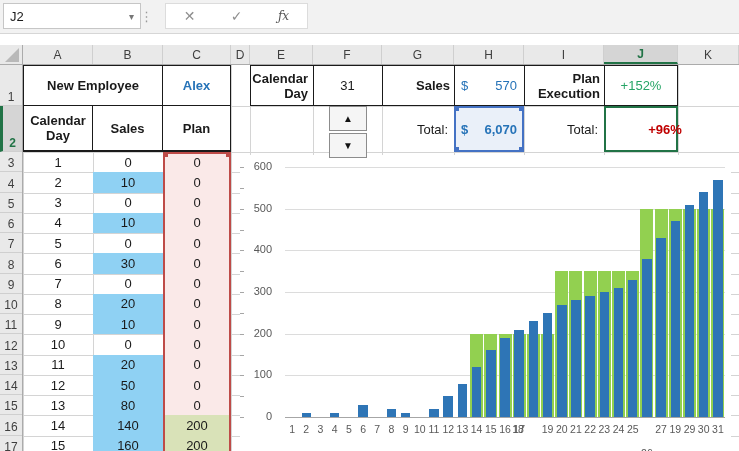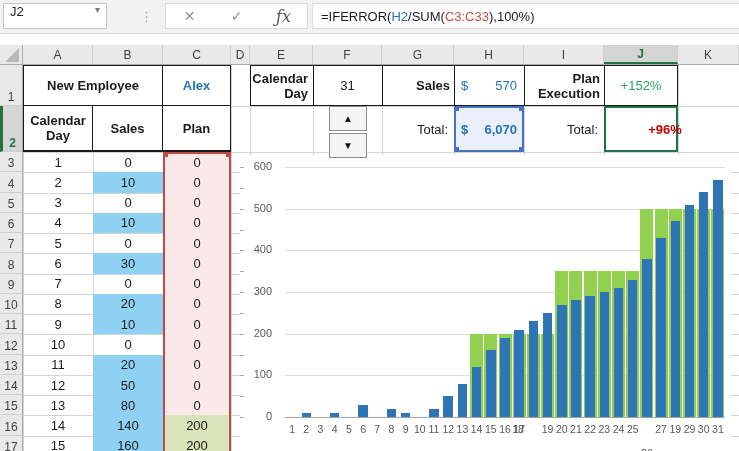--- a/index.html
+++ b/index.html
@@ -1,28 +1,28 @@
 <!DOCTYPE html>
 <html><head>
 <meta charset="utf-8">
 <style>
   html,body{margin:0;padding:0;background:#fff;}
   .screen{position:relative;width:739px;height:451px;overflow:hidden;background:#fff;
           font-family:"Liberation Sans",sans-serif;font-size:13px;color:#1a1a1a;}
   
   .topbar{position:absolute;left:0;top:0;width:739px;height:33px;background:#f2f2f2;border-bottom:1px solid #d6d6d6;}
-  .namebox{position:absolute;left:3px;top:3px;width:104px;height:26px;background:#fff;border:1px solid #c6c6c6;
-           display:flex;padding:0 6px;box-sizing:border-box;}
+  .namebox{position:absolute;left:3px;top:3px;width:138px;height:26px;background:#fff;border:1px solid #c6c6c6;
+           display:flex;align-items:center;padding:0 6px;box-sizing:border-box;}
   .namebox .ref{flex:1;}
   .namebox .dd{color:#777;font-size:10px;}
   .dots{position:absolute;left:140px;top:3px;height:26px;display:flex;align-items:center;color:#999;font-size:13px;}
   .fbtns{position:absolute;left:165px;top:3px;width:143px;height:26px;background:#fff;border:1px solid #dcdcdc;
          display:flex;align-items:center;justify-content:space-around;box-sizing:border-box;}
   .fbtns .b{color:#8f8f8f;font-size:14px;width:34px;text-align:center;cursor:default;}
-  .fbtns .fx{font-family:"DejaVu Serif",serif;font-style:italic;color:#555;font-size:16px;}
+  .fbtns .fx{font-family:"DejaVu Serif",serif;font-style:italic;color:#555;font-size:12px;}
   .formulabox{position:absolute;left:312px;top:3px;width:427px;height:26px;background:#fff;border:1px solid #dcdcdc;
               border-right:none;display:flex;align-items:center;padding-left:8px;box-sizing:border-box;}
   
   .colhdrs{position:absolute;left:0;top:45px;width:739px;height:20px;background:#e9e9e9;border-bottom:1px solid #ababab;box-sizing:border-box;}
   .colhdr{position:absolute;top:0;height:19px;display:flex;align-items:center;justify-content:center;
           color:#3f3f3f;font-size:12px;border-right:1px solid #cfcfcf;box-sizing:border-box;}
   .colhdr.sel{background:#d5d5d5;border-bottom:2px solid #217346;color:#217346;font-weight:bold;}
   .corner{position:absolute;left:0;top:0;width:23px;height:19px;border-right:1px solid #ababab;box-sizing:border-box;}
   .corner:after{content:"";position:absolute;right:3px;bottom:2px;border-left:14px solid transparent;border-bottom:14px solid #b9b9b9;}
   .rowhdrs{position:absolute;left:0;top:65px;width:23px;height:386px;background:#e9e9e9;border-right:1px solid #ababab;box-sizing:border-box;}
@@ -74,23 +74,20 @@
   <div class="topbar">
     <div class="namebox">
       <span class="ref">J2</span>
       <span class="dd">▾</span>
     </div>
     <div class="dots">⋮</div>
     <div class="fbtns">
       <span class="b">✕</span>
       <span class="b">✓</span>
       <span class="b fx">ƒx</span>
-    </div>
-    <div class="formulabox">
-      <span id="formula-text"><span style="color: rgb(26, 26, 26);">=IFERROR(</span><span style="color: rgb(38, 115, 184);">H2</span><span style="color: rgb(26, 26, 26);">/SUM(</span><span style="color: rgb(192, 80, 77);">C3:C33</span><span style="color: rgb(26, 26, 26);">),100%)</span></span>
     </div>
   </div>
 
   <div class="colhdrs" id="colhdrs">
     <div class="corner"></div>
   <div class="colhdr" style="left: 23px; width: 70px;">A</div>
       <div class="colhdr" style="left: 93px; width: 70px;">B</div>
       <div class="colhdr" style="left: 163px; width: 68px;">C</div>
       <div class="colhdr" style="left: 231px; width: 19px;">D</div>
       <div class="colhdr" style="left: 250px; width: 63px;">E</div>

